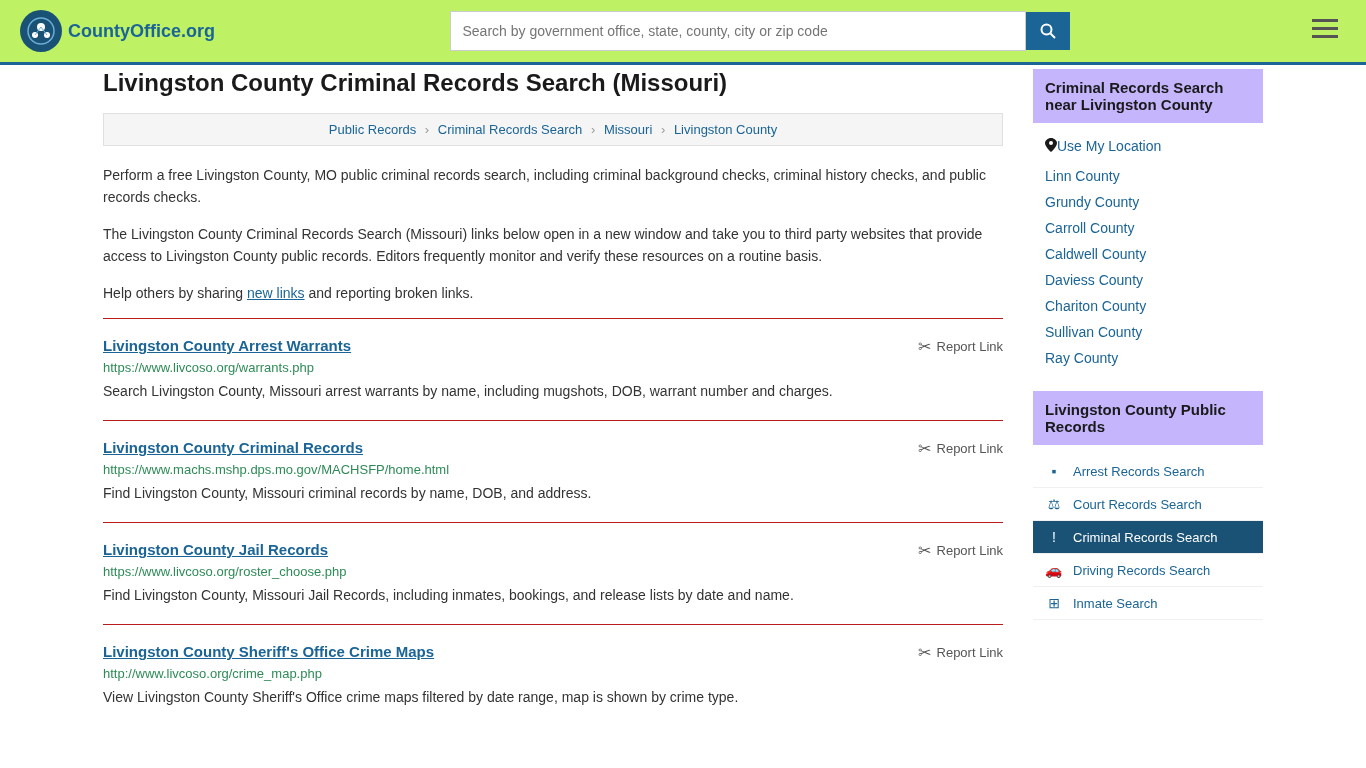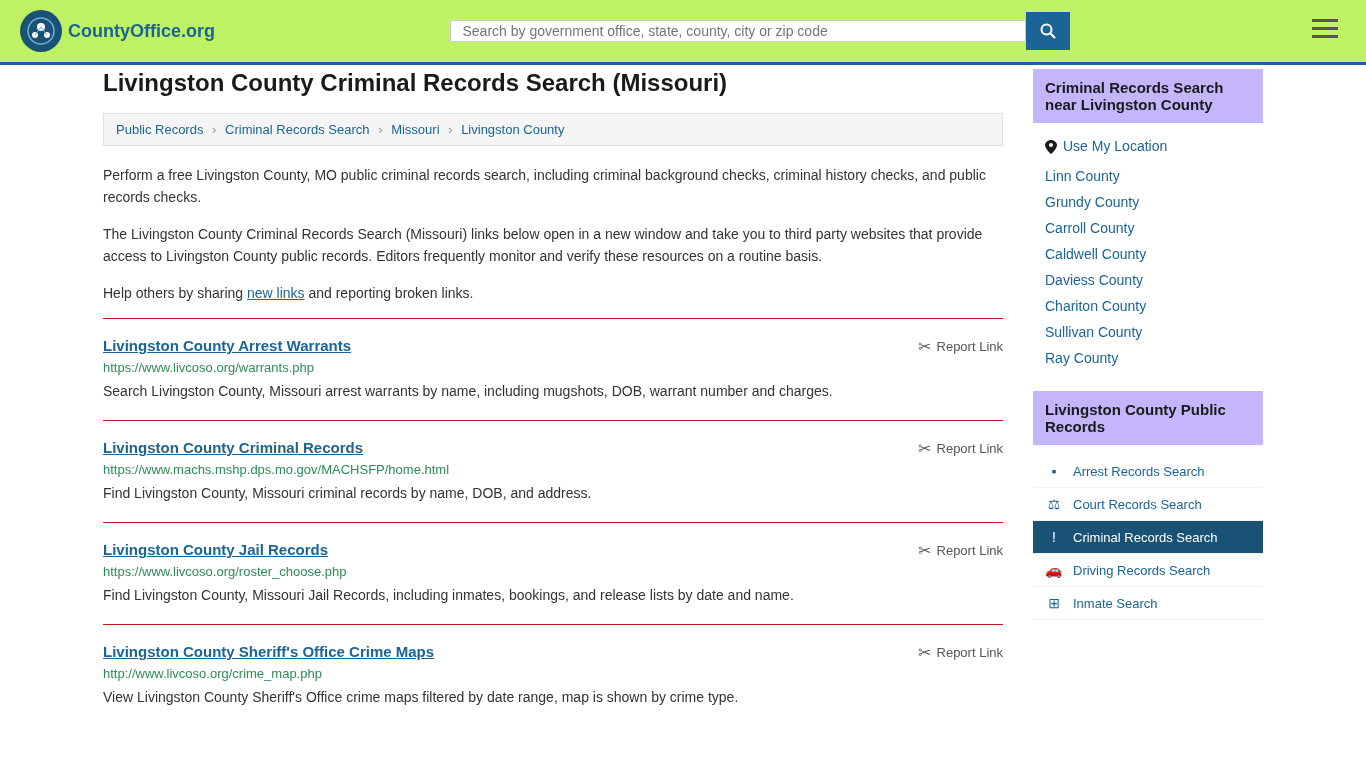--- a/index.html
+++ b/index.html
@@ -100,20 +100,21 @@
     }
 
     
     #breadcrumb {
       background: #f5f5f5;
       padding: 8px 12px;
       margin-bottom: 18px;
       font-size: 13px;
       color: #666;
       border: 1px solid #e0e0e0;
+      text-align: center;
     }
     #breadcrumb a {
       color: #1a6496;
       text-decoration: none;
     }
     #breadcrumb .sep { margin: 0 5px; color: #999; }
 
     
     .description {
       font-size: 14px;
@@ -184,22 +185,21 @@
     .sidebar-link {
       display: block;
       padding: 5px 12px;
       color: #1a6496;
       text-decoration: none;
       font-size: 14px;
       cursor: pointer;
     }
     .use-location {
       display: flex;
-      align-items: flex-end;
-      gap: 6px;
+      align-items: flex-start;
       padding: 5px 12px;
       color: #1a6496;
       font-size: 14px;
       cursor: pointer;
       margin-bottom: 4px;
     }
 
     
     .pub-rec-item {
       display: flex;
@@ -242,21 +242,21 @@
         <line x1="14" y1="10" x2="8" y2="18" stroke="#6baed6" stroke-width="1"></line>
         <line x1="14" y1="10" x2="20" y2="18" stroke="#6baed6" stroke-width="1"></line>
       </svg>
     </div>
     <div id="logo-text">
       <span>CountyOffice</span><span style="color:#1a6496;">.org</span>
     </div>
   </div>
 
   <div id="search-area">
-    <input type="text" id="search-input" style="flex: 1 1 0%; padding: 8px 12px; border: 1px solid rgb(204, 204, 204); font-size: 14px; outline: none; height: 22px;" placeholder="Search by government office, state, county, city or zip code">
+    <input type="text" id="search-input" style="flex: 1 1 0%; padding: 8px 12px; border: 1px solid rgb(204, 204, 204); font-size: 14px; outline: none; height: 40px;" placeholder="Search by government office, state, county, city or zip code">
     <button id="search-button">
       <svg width="16" height="16" viewBox="0 0 16 16" fill="white">
         <circle cx="6.5" cy="6.5" r="5" stroke="white" stroke-width="2" fill="none"></circle>
         <line x1="10.5" y1="10.5" x2="15" y2="15" stroke="white" stroke-width="2"></line>
       </svg>
     </button>
   </div>
 
   <button id="menu-button">
     <svg width="26" height="20" viewBox="0 0 26 20">

